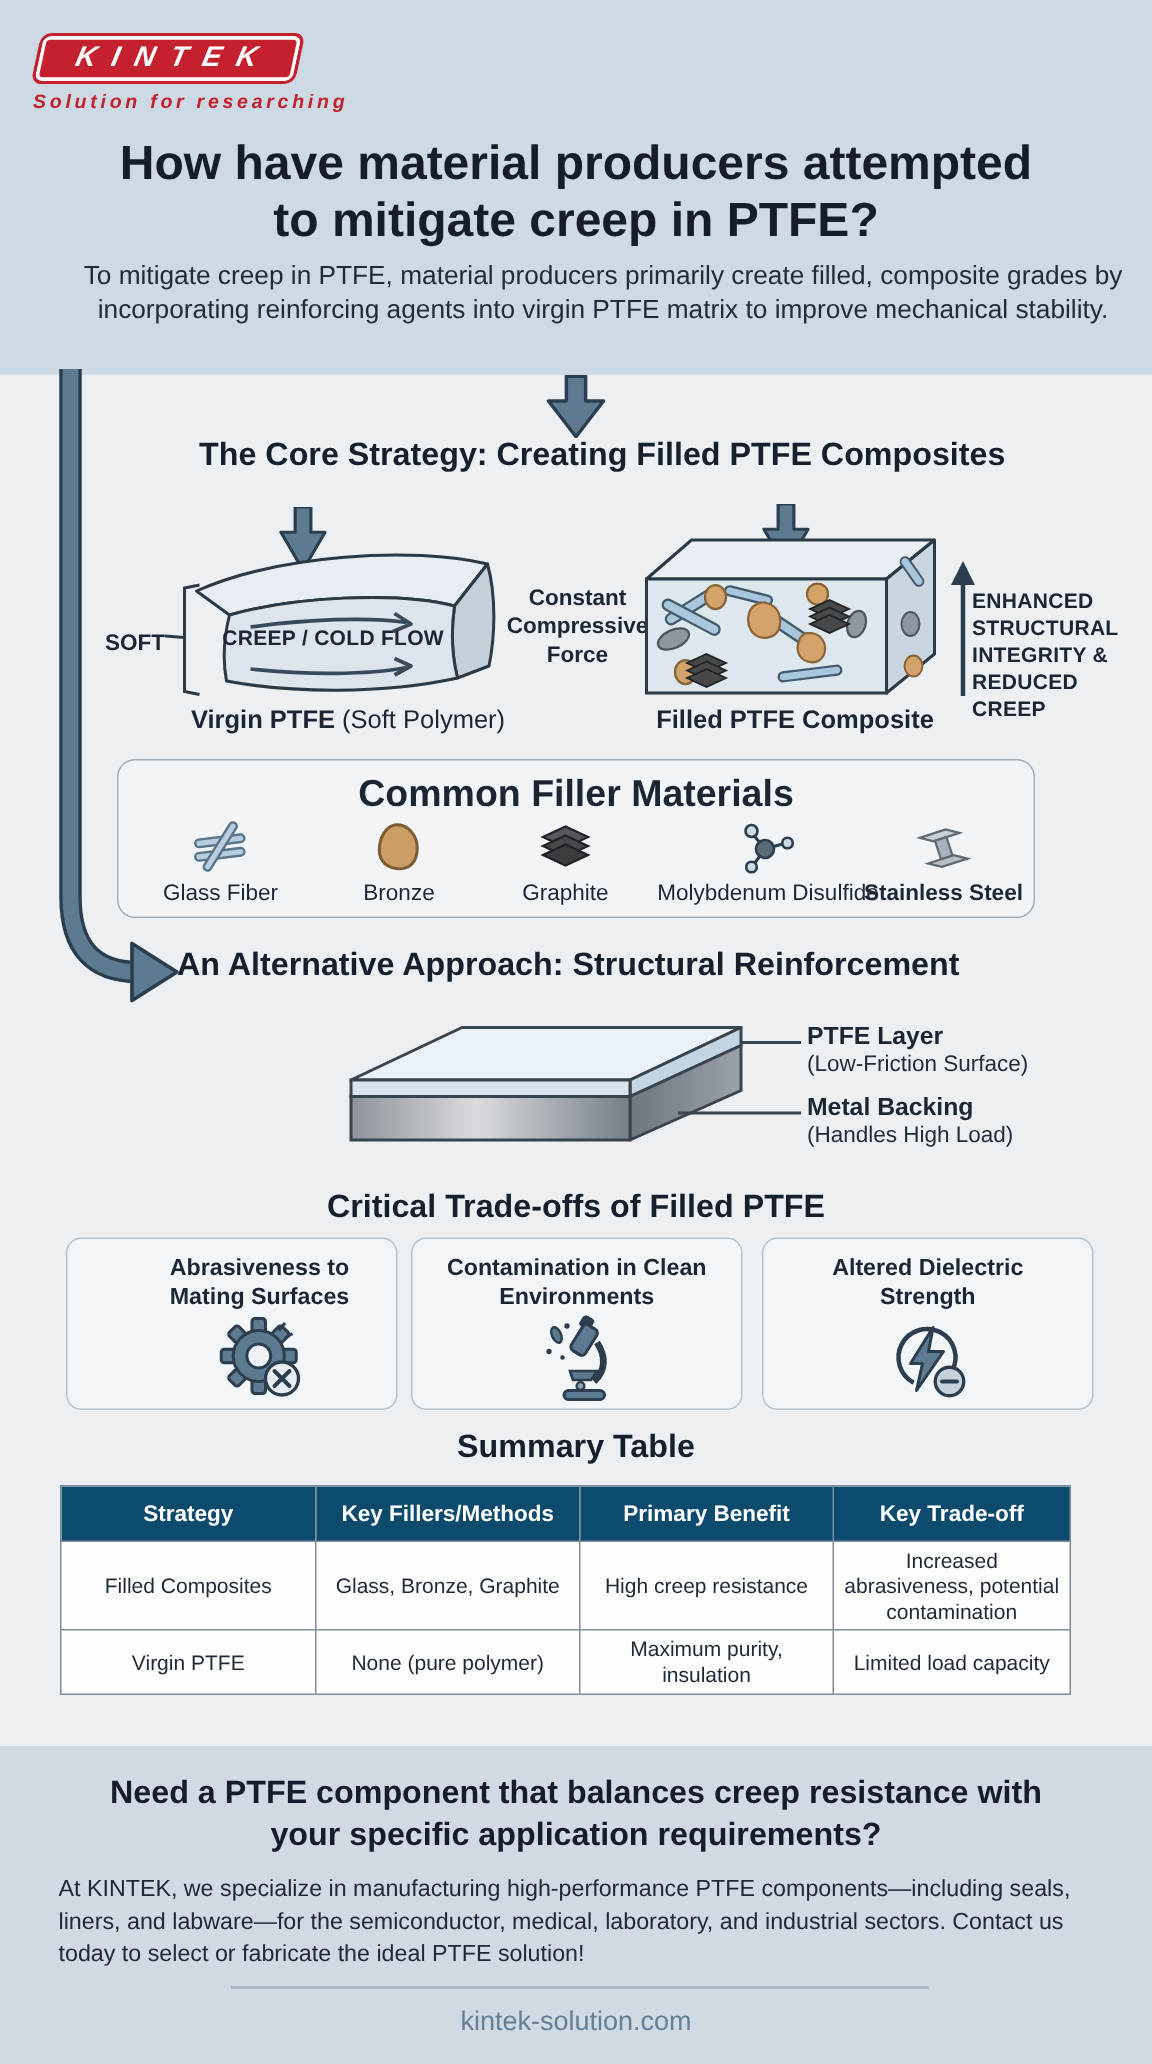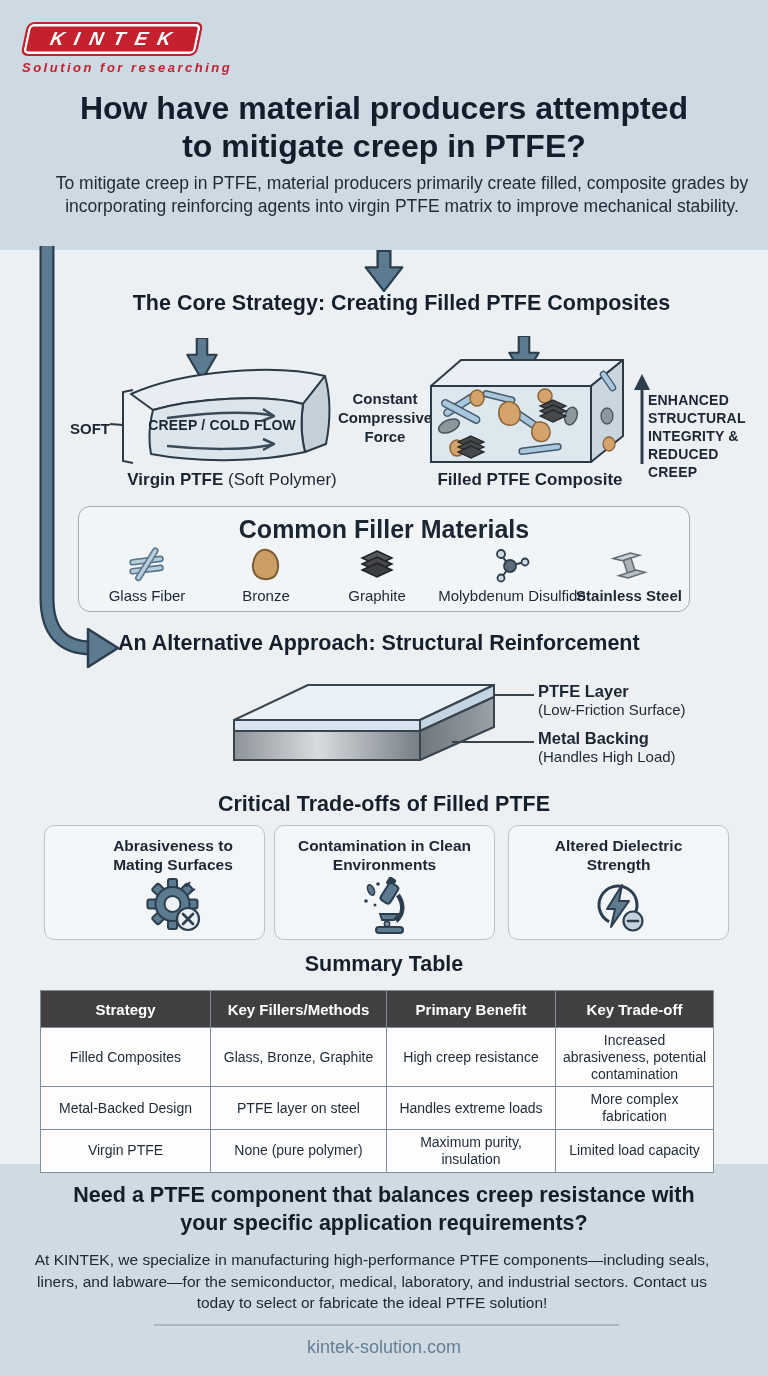--- a/index.html
+++ b/index.html
@@ -71,26 +71,26 @@
 
   table.summary {
     position:absolute; left:40px; top:990px; width:673px;
     border-collapse:collapse; table-layout:fixed; background:#fdfdfe;
   }
   table.summary th {
     background:#5a7289; color:#ffffff; font-size:15px; font-weight:700;
     border:1px solid #76markdown8; height:37px;
   }
   table.summary th, table.summary td { border:1px solid #7e8d99; text-align:center; vertical-align:middle; }
-  table.summary th { background:#404040; color:#fff; font-size:15px; height:37px; }
+  table.summary th { background:#0c4a6e; color:#fff; font-size:15px; height:37px; }
   table.summary td { font-size:14px; color:#1e2935; padding:4px 6px; line-height:1.2; }
   tr.r1 td { height:42px; } tr.r2 td { height:35px; } tr.r3 td { height:33px; }
 
   .cta-h { left:0; top:1181px; width:768px; text-align:center; font-size:21.5px; font-weight:800; line-height:1.32; color:#141e2a; }
-  .cta-body { left:27px; top:1249px; width:690px; text-align:center; font-size:15.5px; line-height:1.4; color:#202a36; }
+  .cta-body { left:39px; top:1249px; width:690px; text-align:left; font-size:15.5px; line-height:1.4; color:#202a36; }
   .footer-divider { left:154px; top:1324px; width:465px; height:1.5px; background:#a9b7c2; }
   .website { left:0; top:1337px; width:768px; text-align:center; font-size:18px; color:#647f95; }
 </style>
 </head>
 <body>
 
 <div id="canvas">
 
   <div class="abs band-top"></div>
   <div class="abs band-bottom"></div>
@@ -359,26 +359,20 @@
       <th>Key Fillers/Methods</th>
       <th>Primary Benefit</th>
       <th>Key Trade-off</th>
     </tr>
     <tr class="r1">
       <td>Filled Composites</td>
       <td>Glass, Bronze, Graphite</td>
       <td>High creep resistance</td>
       <td>Increased abrasiveness, potential contamination</td>
     </tr>
-    <tr class="r2">
-      <td>Metal-Backed Design</td>
-      <td>PTFE layer on steel</td>
-      <td>Handles extreme loads</td>
-      <td>More complex fabrication</td>
-    </tr>
     <tr class="r3">
       <td>Virgin PTFE</td>
       <td>None (pure polymer)</td>
       <td>Maximum purity, insulation</td>
       <td>Limited load capacity</td>
     </tr>
   </tbody>
     </table>
 
   <div class="abs cta-h">

